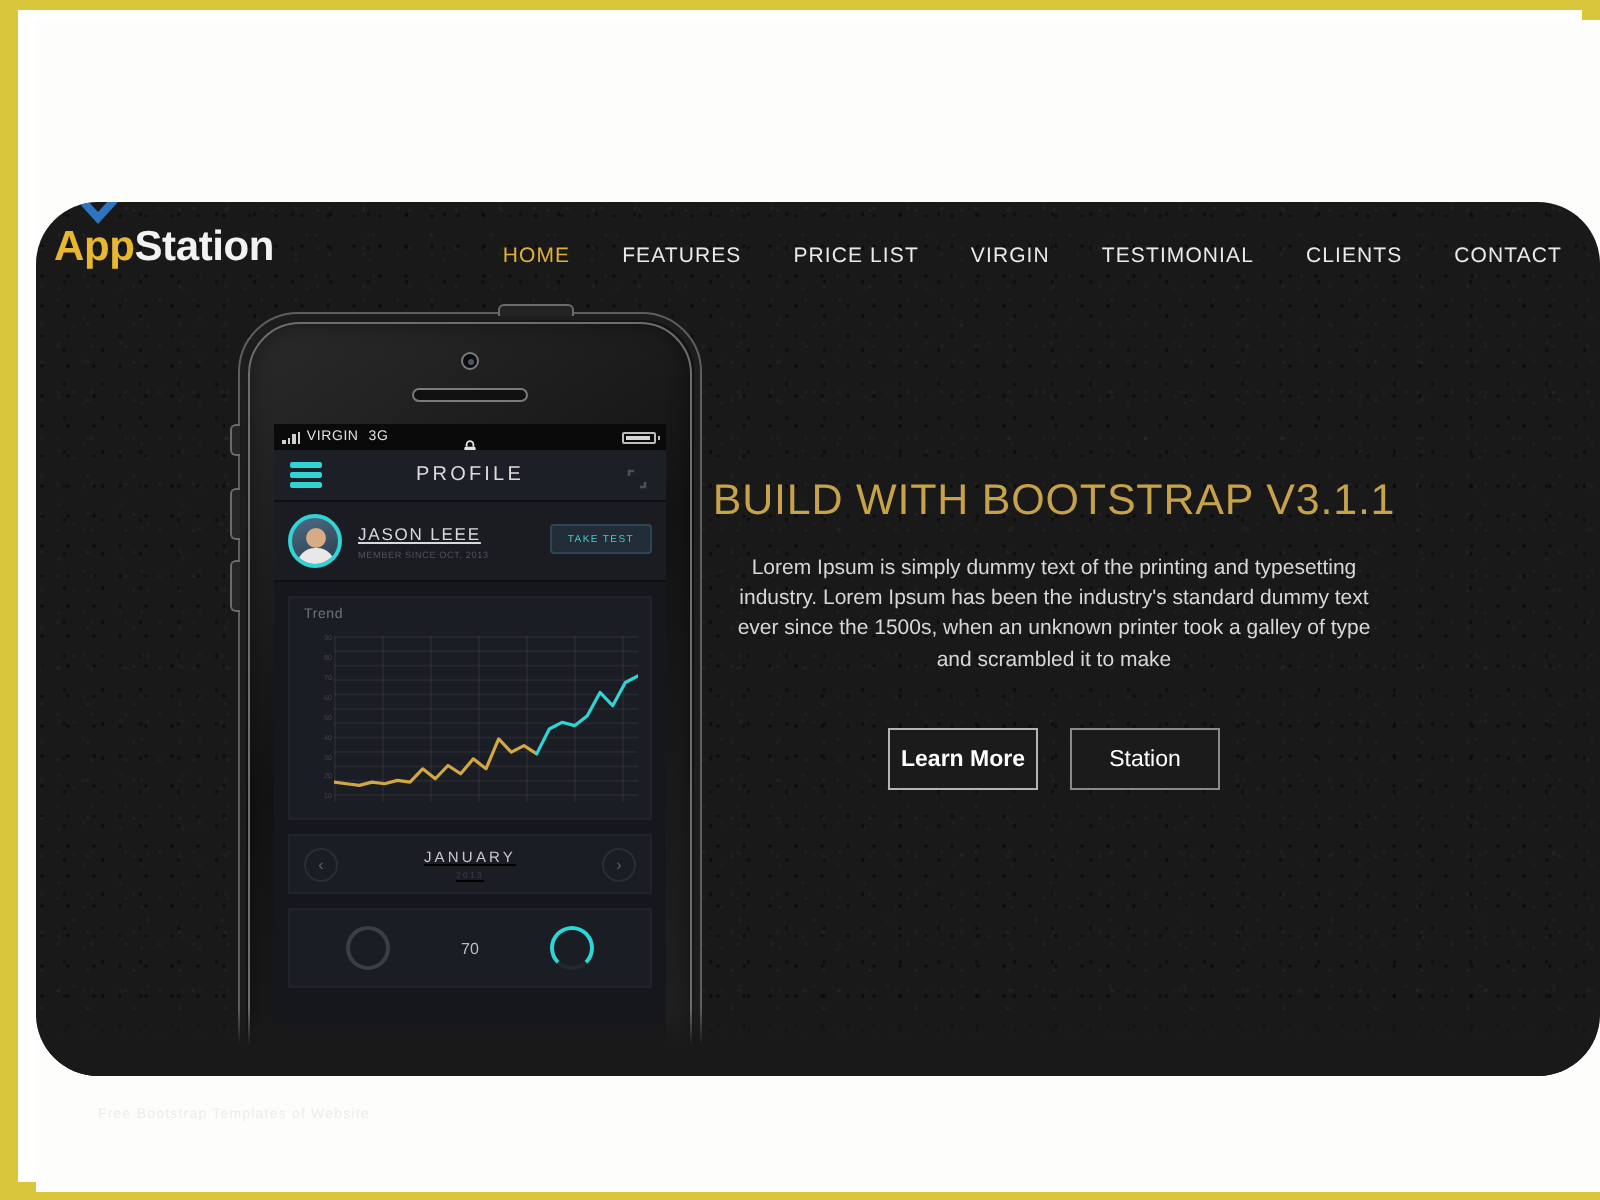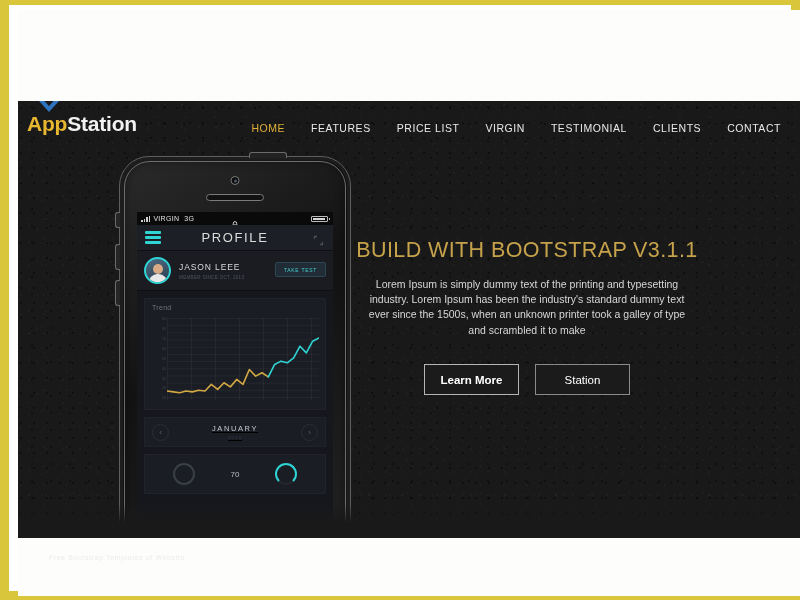--- a/index.html
+++ b/index.html
@@ -40,20 +40,21 @@
     background-image:
       radial-gradient(circle at 12% 22%, rgba(255,255,255,.030) 0 1px, transparent 1px),
       radial-gradient(circle at 37% 61%, rgba(255,255,255,.025) 0 1px, transparent 1px),
       radial-gradient(circle at 64% 14%, rgba(255,255,255,.028) 0 1px, transparent 1px),
       radial-gradient(circle at 82% 78%, rgba(255,255,255,.022) 0 1px, transparent 1px),
       radial-gradient(circle at 51% 88%, rgba(255,255,255,.020) 0 1px, transparent 1px),
       radial-gradient(circle at 23% 47%, rgba(0,0,0,.40) 0 1px, transparent 1px),
       radial-gradient(circle at 75% 35%, rgba(0,0,0,.35) 0 1px, transparent 1px);
     background-size: 23px 19px, 31px 27px, 17px 23px, 29px 21px, 37px 33px, 13px 15px, 19px 17px;
     overflow: hidden;
+    border-radius: 31px;
   }
 
   
   .hdr {
     position: absolute;
     left: 0; top: 0;
     width: 100%; height: 52px;
   }
   .chev {
     position: absolute;
@@ -113,21 +114,21 @@
     color: #d7d7d7;
     padding: 0 12px;
   }
   .btns {
     margin-top: 26px;
     display: flex;
     justify-content: center;
     gap: 16px;
   }
   .btn {
-    width: 95px;
+    width: 75px;
     height: 31px;
     display: flex;
     align-items: center;
     justify-content: center;
     background: #1b1b1b;
     color: #fff;
     font-size: 11.5px;
     border: 1px solid #8a8a8a;
     cursor: pointer;
   }
@@ -259,21 +260,21 @@
     position: relative;
   }
   .hamb {
     margin-left: 8px;
     width: 16px;
     display: flex; flex-direction: column; gap: 2.5px;
   }
   .hamb span { display:block; height: 2.5px; background: #2fd4d4; border-radius:1px; }
   .appbar-title {
     position: absolute; left: 50%; transform: translateX(-50%);
-    color: #dcdcdc; font-size: 13px; letter-spacing: 1.6px;
+    color: #dcdcdc; font-size: 10px; letter-spacing: 1.6px;
   }
   .refresh {
     position: absolute; right: 9px; top: 7px;
   }
 
   
   .profile {
     height: 40px;
     background: #1a1c22;
     border-bottom: 1px solid #0e0f13;
@@ -294,21 +295,21 @@
   .avatar::before {
     content:""; position:absolute; left:50%; top:5px; transform:translateX(-50%);
     width:10px; height:10px; border-radius:50%; background:#d8ab86;
   }
   .avatar::after {
     content:""; position:absolute; left:50%; top:15px; transform:translateX(-50%);
     width:19px; height:14px; border-radius:9px 9px 0 0; background:#e8e8e8;
   }
   .pinfo { margin-left: 8px; }
   .pname {
-    color: #d9d9d9; font-size: 8.5px; letter-spacing: .9px;
+    color: #d9d9d9; font-size: 8.5px; letter-spacing: .9px; text-decoration: underline;
   }
   .psub {
     color: #4e545e; font-size: 4.6px; letter-spacing: .3px; margin-top: 3px;
   }
   .taketest {
     position: absolute; right: 7px; top: 11px;
     height: 15px; padding: 0 8px;
     display: flex; align-items: center;
     background: #222c36;
     border: 1px solid #2d4654;

